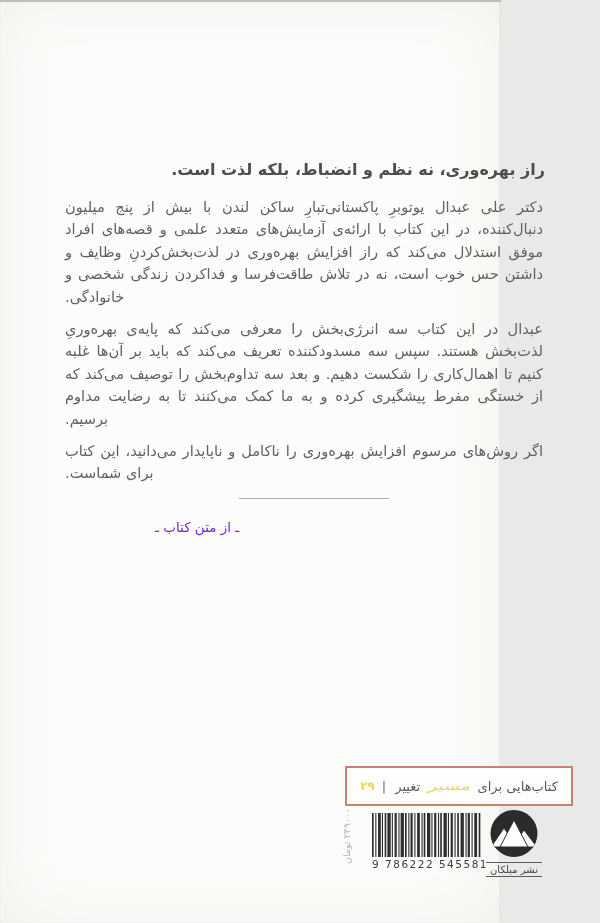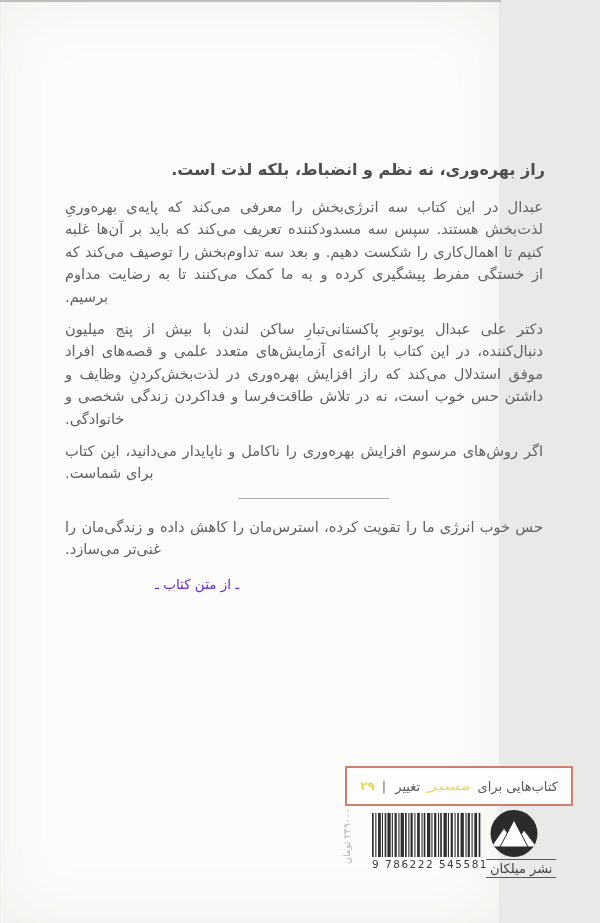--- a/index.html
+++ b/index.html
@@ -103,39 +103,38 @@
     position:absolute;left:486px;top:809px;width:56px;
     text-align:center;
   }
   .publisher-logo svg{display:block;margin:0 auto;}
   .publisher-name{
     display:inline-block;
     margin-top:0;
     border-top:1px solid #5a5a5a;
     border-bottom:1px solid #5a5a5a;
     padding:1px 4px;
-    font-size:13px;
+    font-size:10px;
     color:#454545;
     direction:rtl;
     white-space:nowrap;
   }
 </style>
 </head>
 <body>
 
 <div class="cover">
 
   <div class="headline">راز بهره‌وری، نه نظم و انضباط، بلکه لذت است.</div>
 
   <div class="text-block">
+    <p>دکتر علی عبدال یوتوبرِ پاکستانی‌تبارِ ساکن لندن با بیش از پنج میلیون دنبال‌کننده، در این کتاب با ارائه‌ی آزمایش‌های متعدد علمی و قصه‌های افراد موفق استدلال می‌کند که راز افزایش بهره‌وری در لذت‌بخش‌کردنِ وظایف و داشتن حس خوب است، نه در تلاش طاقت‌فرسا و فداکردن زندگی شخصی و خانوادگی.</p>
     <p>عبدال در این کتاب سه انرژی‌بخش را معرفی می‌کند که پایه‌ی بهره‌وریِ لذت‌بخش هستند. سپس سه مسدودکننده تعریف می‌کند که باید بر آن‌ها غلبه کنیم تا اهمال‌کاری را شکست دهیم. و بعد سه تداوم‌بخش را توصیف می‌کند که از خستگی مفرط پیشگیری کرده و به ما کمک می‌کنند تا به رضایت مداوم برسیم.</p>
-    <p>دکتر علی عبدال یوتوبرِ پاکستانی‌تبارِ ساکن لندن با بیش از پنج میلیون دنبال‌کننده، در این کتاب با ارائه‌ی آزمایش‌های متعدد علمی و قصه‌های افراد موفق استدلال می‌کند که راز افزایش بهره‌وری در لذت‌بخش‌کردنِ وظایف و داشتن حس خوب است، نه در تلاش طاقت‌فرسا و فداکردن زندگی شخصی و خانوادگی.</p>
     <p>اگر روش‌های مرسوم افزایش بهره‌وری را ناکامل و ناپایدار می‌دانید، این کتاب برای شماست.</p>
     <hr class="section-divider">
-    <p>حس خوب انرژی ما را تقویت کرده، استرس‌مان را کاهش داده و زندگی‌مان را غنی‌تر می‌سازد.</p>
     <div class="attribution">ـ از متن کتاب ـ</div>
   </div>
 
   <div class="series-box">
     <span>کتاب‌هایی برای</span>
     <span class="accent script-accent">مسیر</span>
     <span>تغییر</span>
     <span class="sep">|</span>
     <span class="accent num">۲۹</span>
   </div>

